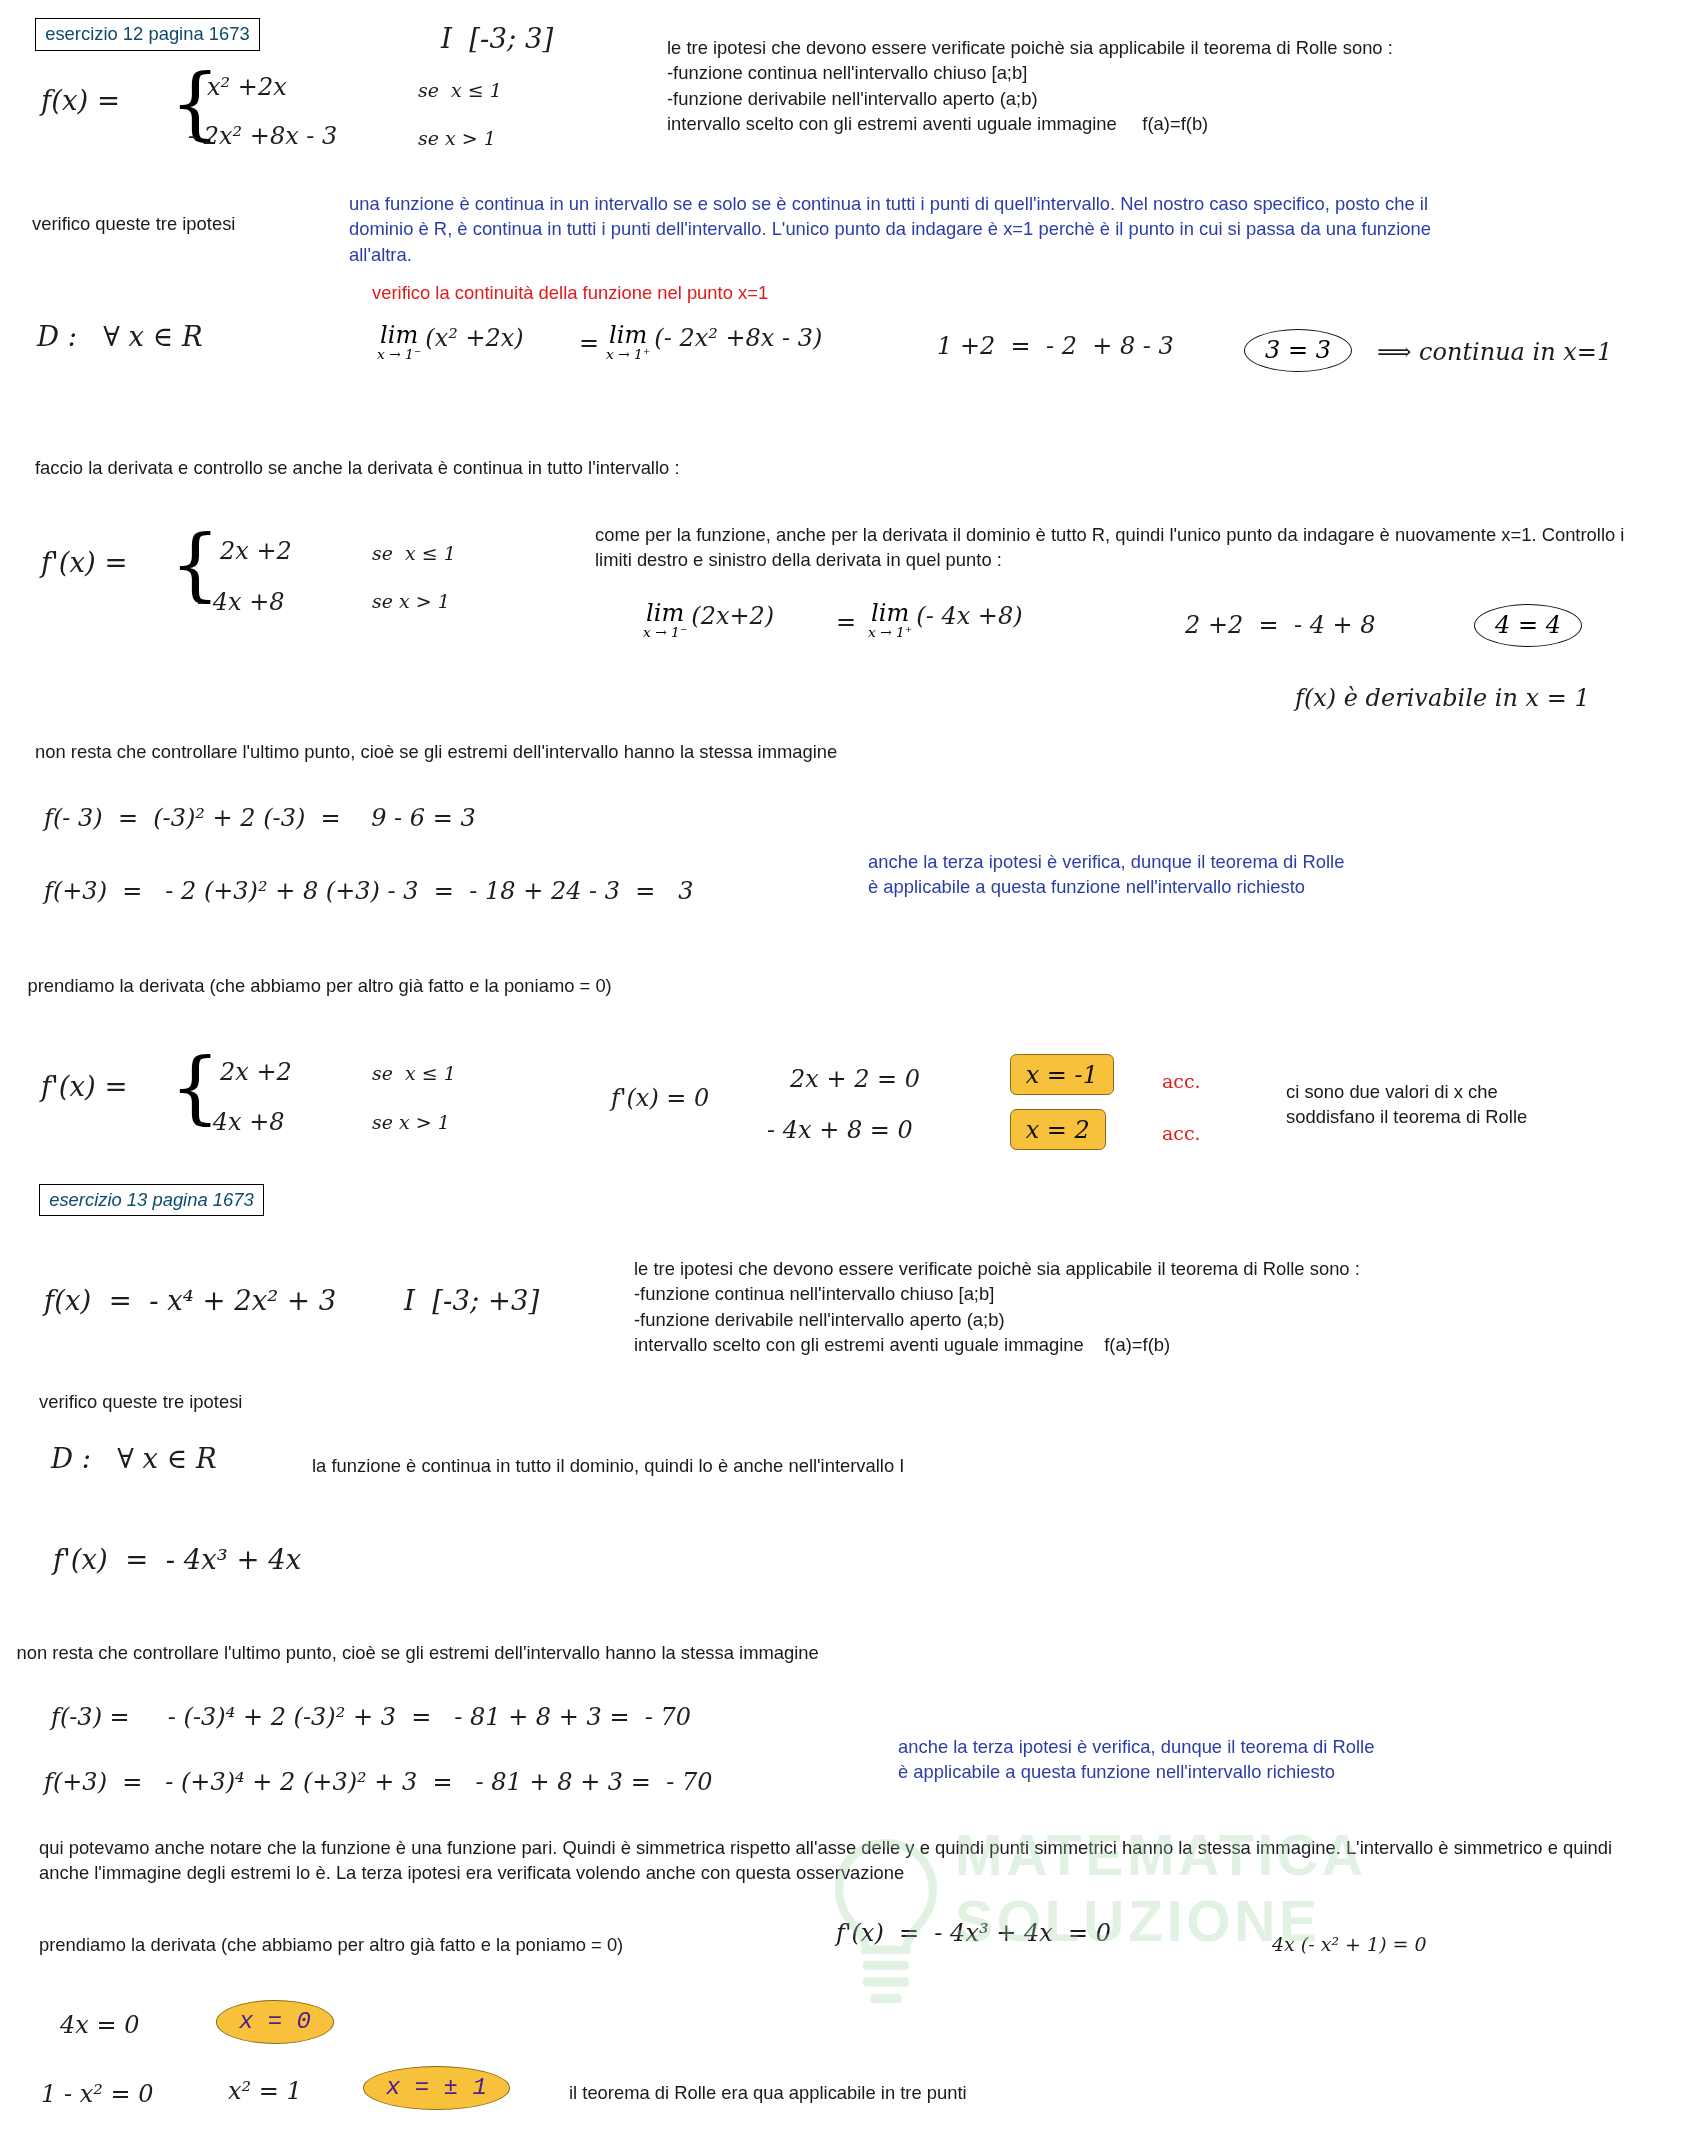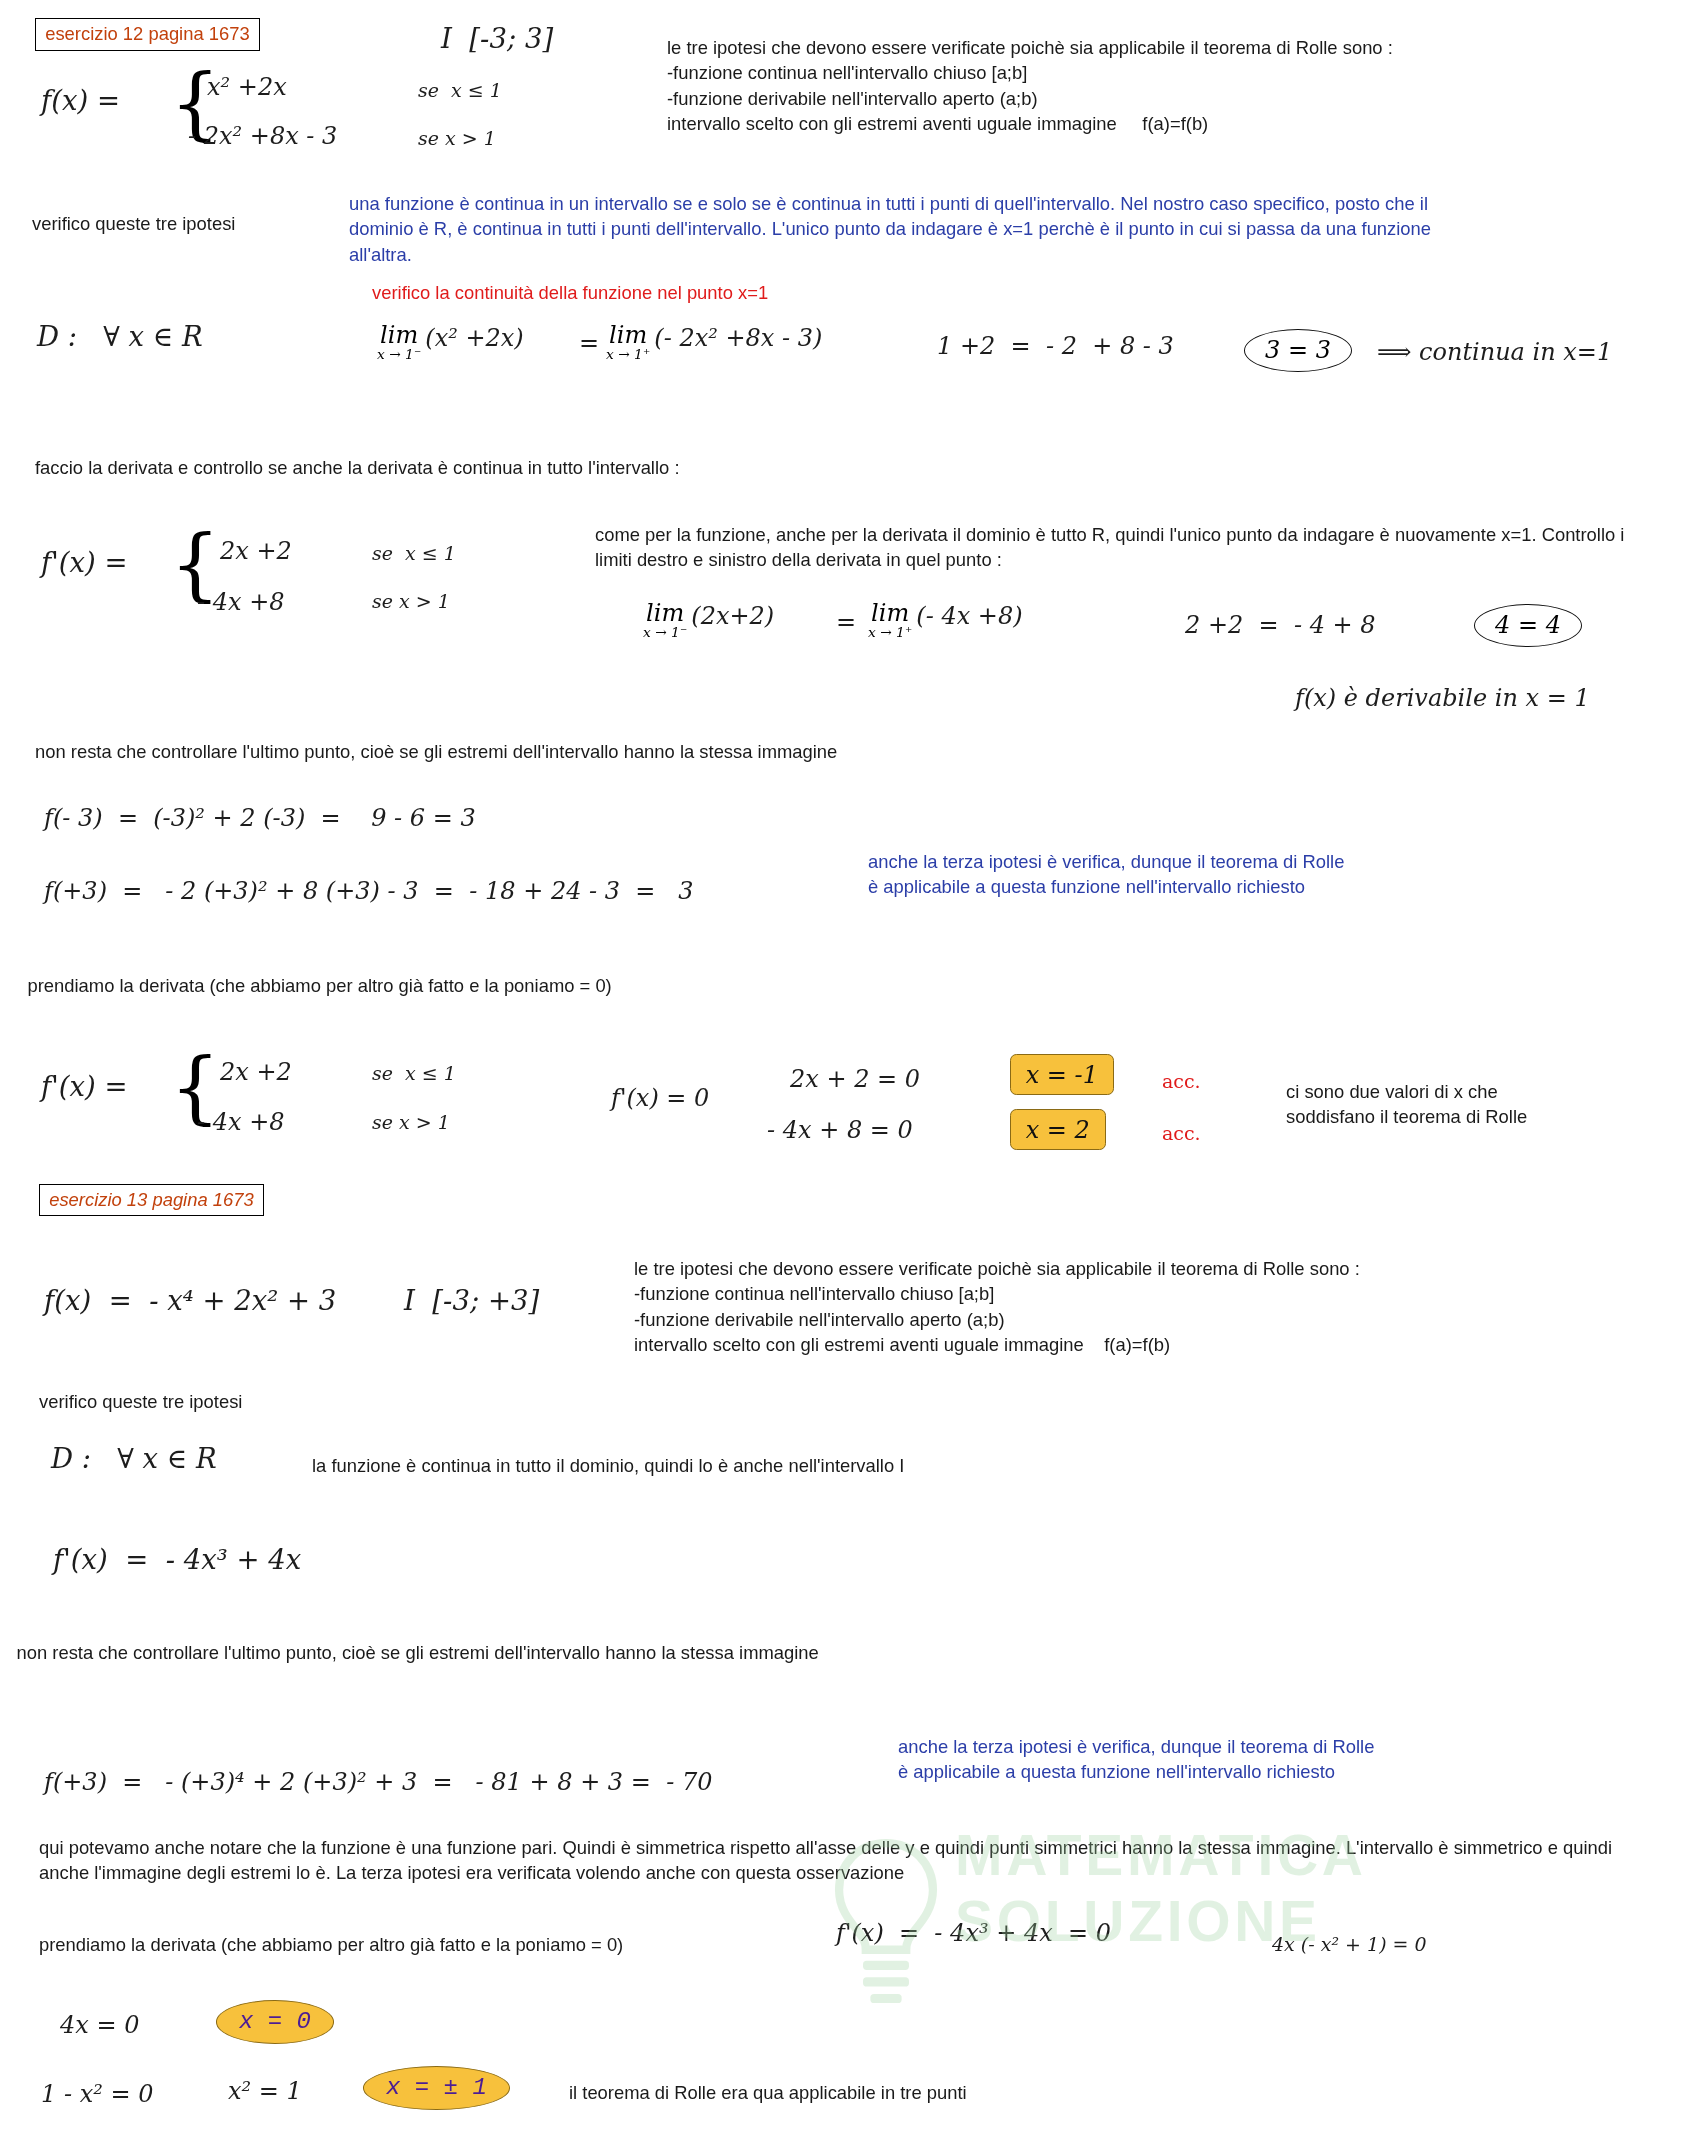--- a/index.html
+++ b/index.html
@@ -43,21 +43,21 @@
   .hand.big { font-size: 27.5px; }
   .hand.mid { font-size: 24px; }
   .hand.sm  { font-size: 19px; }
   .hand.red { color: #e01b1b; font-style: normal; }
 
   .exheader {
     border: 1.8px solid #000;
     padding: 3.7px 9.2px 4.6px 9.2px;
     font-size: 18.4px;
     font-family: "Liberation Sans", sans-serif;
-    color: #c2410c;
+    color: #0c4a6e;
     background: #fff;
     display: inline-block;
   }
 
   
   .brace {
     font-family: "DejaVu Serif", serif;
     font-size: 79px;
     line-height: 0.8;
     font-weight: 300;
@@ -251,20 +251,21 @@
 
   <div class="abs typed" style="left:39px; top:1389px;">verifico queste tre ipotesi</div>
 
   <div class="abs hand big" style="left:51px; top:1442px;">D :   ∀ x ∈ R</div>
   <div class="abs typed" style="left:312px; top:1453px;">la funzione è continua in tutto il dominio, quindi lo è anche nell'intervallo I</div>
 
   <div class="abs hand big" style="left:53px; top:1543px;">f'(x)  =  - 4x³ + 4x</div>
 
   <div class="abs typed" style="left:16.5px; top:1640px;">non resta che controllare l'ultimo punto, cioè se gli estremi dell'intervallo hanno la stessa immagine</div>
 
+  <div class="abs hand mid" style="left:51px; top:1703px;">f(-3) =     - (-3)⁴ + 2 (-3)² + 3  =   - 81 + 8 + 3 =  - 70</div>
   <div class="abs hand mid" style="left:44px; top:1768px;">f(+3)  =   - (+3)⁴ + 2 (+3)² + 3  =   - 81 + 8 + 3 =  - 70</div>
 
   <div class="abs typed blue" style="left:898px; top:1734px; width:643px;">anche la terza ipotesi è verifica, dunque il teorema di Rolle
 è applicabile a questa funzione nell'intervallo richiesto</div>
 
   <div class="abs typed" style="left:39px; top:1835px; width:1616px;">qui potevamo anche notare che la funzione è una funzione pari. Quindi è simmetrica rispetto all'asse delle y e quindi punti simmetrici hanno la stessa immagine. L'intervallo è simmetrico e quindi anche l'immagine degli estremi lo è. La terza ipotesi era verificata volendo anche con questa osservazione</div>
 
   <div class="abs typed" style="left:39px; top:1932px;">prendiamo la derivata (che abbiamo per altro già fatto e la poniamo = 0)</div>
 
   <div class="abs hand mid" style="left:836px; top:1919px;">f'(x)  =  - 4x³ + 4x  = 0</div>

